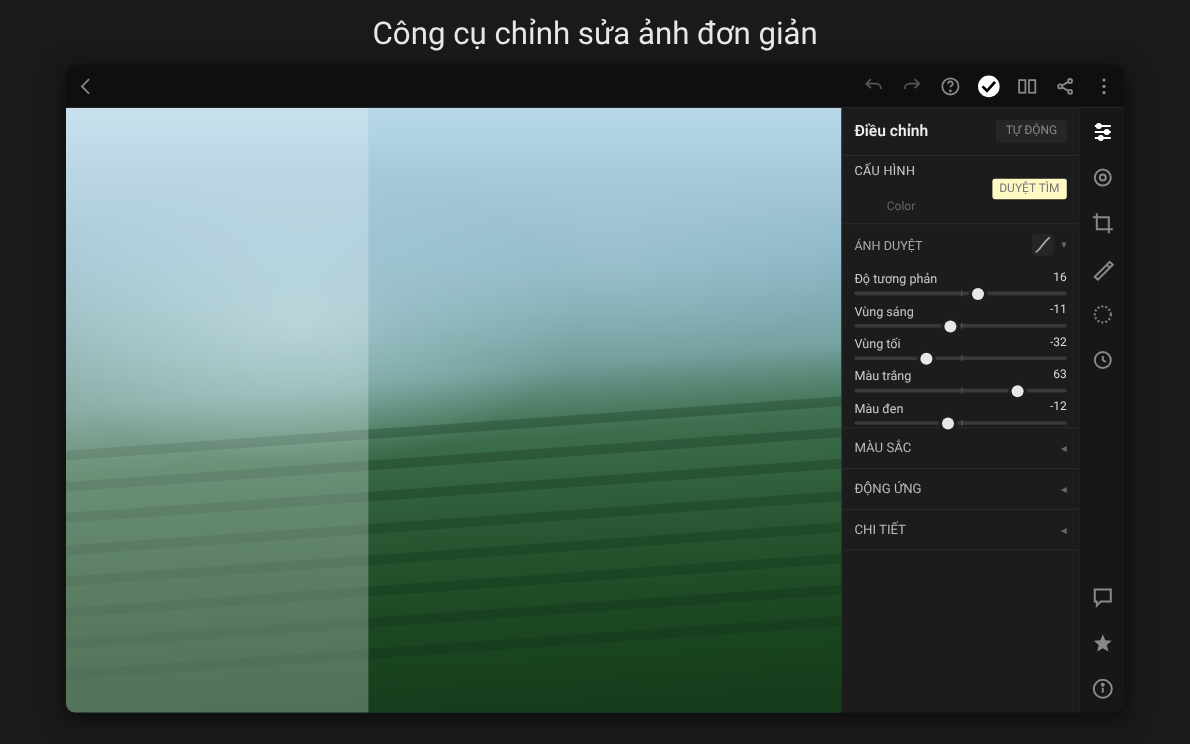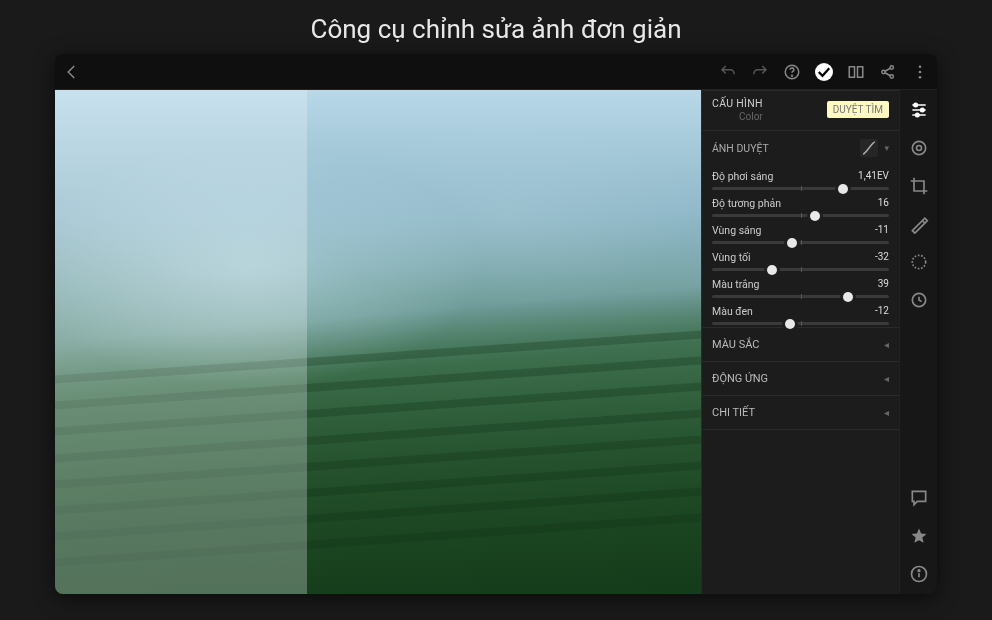--- a/index.html
+++ b/index.html
@@ -85,21 +85,21 @@
   padding: 4px 8px; border-radius: 2px; cursor:pointer;
 }
 .section {
   padding: 6px 10px 8px;
   border-top: 1px solid #2a2a2a;
 }
 .section-row {
   display:flex; justify-content:space-between; align-items:center;text-align:right;
 }
 .section-label { font-size: 10.5px; color: #ccc; letter-spacing:.3px;}
-.section-sub { font-size: 10px; color: #666; margin-top:1px;}
+.section-sub { font-size: 10px; color: #666; margin-top:18px;}
 .section-value-btn { font-size: 10px; color: #777; cursor:pointer; background:#fef9c3; padding:3px 6px; border-radius:2px;}
 .section-head {
   display:flex; justify-content:space-between; align-items:center;
   padding: 8px 10px;
   border-top: 1px solid #2a2a2a;
   font-size: 10.5px; color:#aaa; cursor:pointer;
 }
 .curve-mini {
   width:18px; height:18px; background:#262626;
   display:flex; align-items:center; justify-content:center;
@@ -207,20 +207,24 @@
           <div class="strip"></div>
         <div class="strip"></div>
           <div class="strip"></div>
           <div class="strip"></div>
           <div class="strip"></div>
       </div>
       <div class="canvas-left-overlay"></div>
     </div>
 
     <div class="right-pane">
+      <div class="panel-header">
+        <h3>Điều chỉnh</h3>
+        <div class="auto-btn">TỰ ĐỘNG</div>
+      </div>
 
       <div class="section">
         <div class="section-row">
           <div>
             <div class="section-label">CẤU HÌNH</div>
             <div class="section-sub">Color</div>
           </div>
           <div class="section-value-btn">DUYỆT TÌM</div>
         </div>
       </div>
@@ -232,30 +236,20 @@
             <svg viewBox="0 0 24 24" fill="none" stroke="#aaa" stroke-width="2">
                 <path d="M4 20 C 8 20 16 4 20 4"></path>
               </svg>
           </span>
           <span style="color:#666;font-size:9px">▾</span>
         </span>
       </div>
 
       <div class="slider-row">
         <div class="slider-labels">
-            <span>Độ phơi sáng</span>
-            <span class="val">1,41EV</span>
-          </div>
-        <div class="slider-track">
-            <div class="slider-center"></div>
-            <div class="slider-thumb" style="left:74%"></div>
-          </div>
-      </div>
-      <div class="slider-row">
-        <div class="slider-labels">
             <span>Độ tương phản</span>
             <span class="val">16</span>
           </div>
         <div class="slider-track">
             <div class="slider-center"></div>
             <div class="slider-thumb" style="left:58%"></div>
           </div>
       </div>
       <div class="slider-row">
         <div class="slider-labels">
@@ -273,21 +267,21 @@
             <span class="val">-32</span>
           </div>
         <div class="slider-track">
             <div class="slider-center"></div>
             <div class="slider-thumb" style="left:34%"></div>
           </div>
       </div>
       <div class="slider-row">
         <div class="slider-labels">
             <span>Màu trắng</span>
-            <span class="val">39</span>
+            <span class="val">63</span>
           </div>
         <div class="slider-track">
             <div class="slider-center"></div>
             <div class="slider-thumb" style="left:77%"></div>
           </div>
       </div>
       <div class="slider-row">
         <div class="slider-labels">
             <span>Màu đen</span>
             <span class="val">-12</span>

